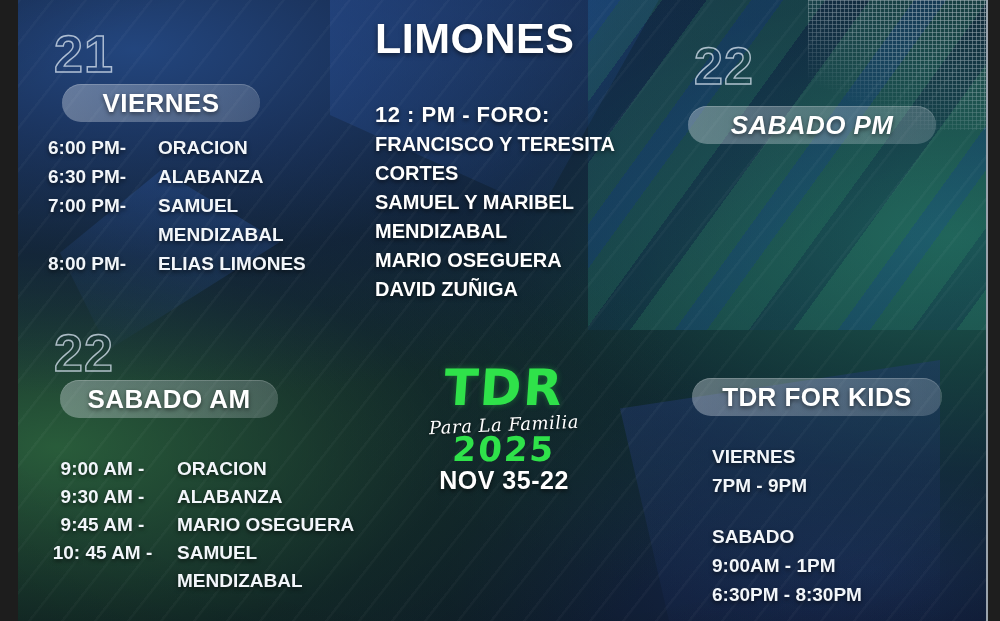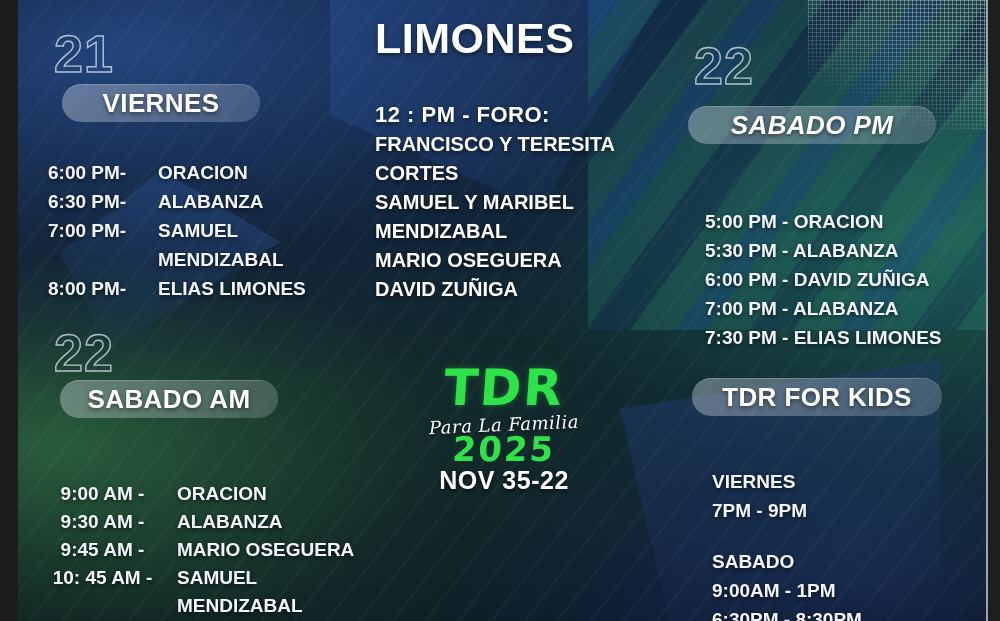--- a/index.html
+++ b/index.html
@@ -136,21 +136,20 @@
     text-shadow: 0 2px 4px rgba(0,0,0,0.5);
     white-space: nowrap;
   }
 
   
   .sched {
     position: absolute;
     color: #f2f6fa;
     font-weight: bold;
     text-shadow: 0 2px 4px rgba(0,0,0,0.6);
-    margin-top: 25px;
   }
   .row { display: flex; }
   .row .time { flex: 0 0 auto; }
   .row .evt  { flex: 1 1 auto; }
 
   
   #friday-list { left: 48px; top: 133px; width: 300px; font-size: 19px; line-height: 29px; }
   #friday-list .time { width: 110px; }
 
   
@@ -270,27 +269,20 @@
       <div class="foro-name">SAMUEL Y MARIBEL</div>
       <div class="foro-name">MENDIZABAL</div>
       <div class="foro-name">MARIO OSEGUERA</div>
       <div class="foro-name">DAVID ZUÑIGA</div>
     </div>
 
     <div class="daynum" style="left:694px; top:40px;">22</div>
     <div class="pill" style="left:688px; top:106px; width:248px; height:38px;font-style:italic;">
       <span>SABADO PM</span>
     </div>
-    <div class="sched" id="satpm-list">
-      <div>5:00 PM - ORACION</div>
-      <div>5:30 PM - ALABANZA</div>
-      <div>6:00 PM - DAVID ZUÑIGA</div>
-      <div>7:00 PM -  ALABANZA</div>
-      <div>7:30 PM - ELIAS LIMONES</div>
-    </div>
 
     <div class="daynum" style="left:54px; top:327px;">22</div>
     <div class="pill" style="left:60px; top:380px; width:218px; height:38px;">
       <span>SABADO AM</span>
     </div>
     <div class="sched" id="satam-list">
       <div class="row">
         <span class="time">9:00 AM -</span>
         <span class="evt">ORACION</span>
       </div>

